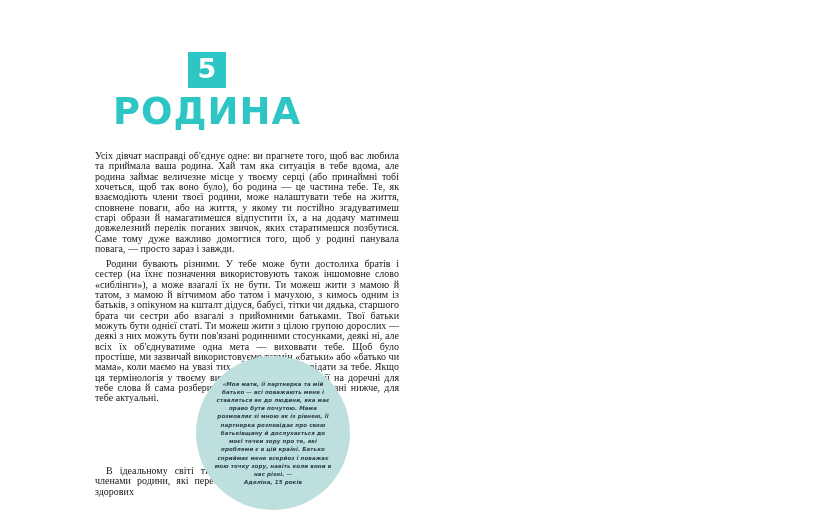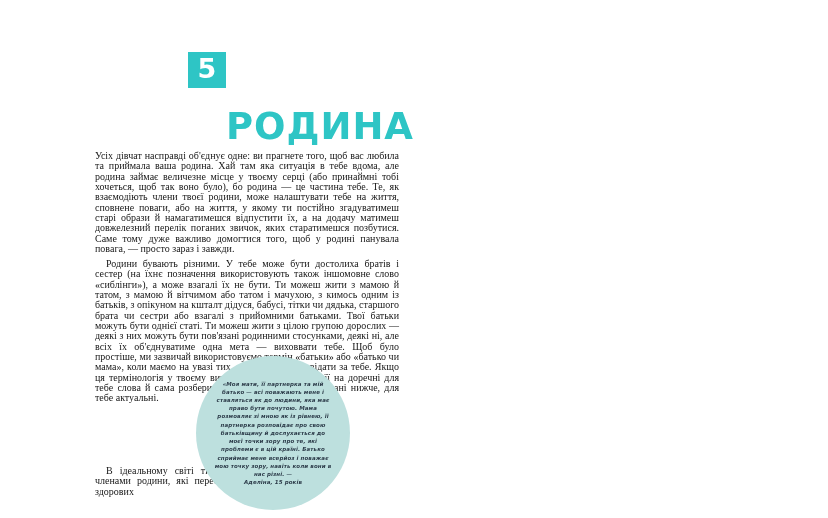--- a/index.html
+++ b/index.html
@@ -21,29 +21,28 @@
     background:#2ec5c5;
     color:#ffffff;
     font-family:"DejaVu Sans",sans-serif;
     font-weight:bold;
     font-size:27px;
     line-height:32px;
     padding:1px 10px 3px 10px;
     letter-spacing:0px;
   }
   .chapter-title{
-    margin-top:19px;
+    margin-top:4px;
     color:#2ec5c5;
     font-family:"DejaVu Sans",sans-serif;
     font-weight:bold;
     font-size:37px;
     line-height:40px;
     letter-spacing:1px;
     text-transform:uppercase;
-    text-align:right;
   }
 
   .col{
     position:absolute;
     font-family:"Liberation Serif",serif;
     font-size:10px;
     line-height:10.35px;
     color:#161616;
     text-align:justify;
     text-justify:inter-word;

